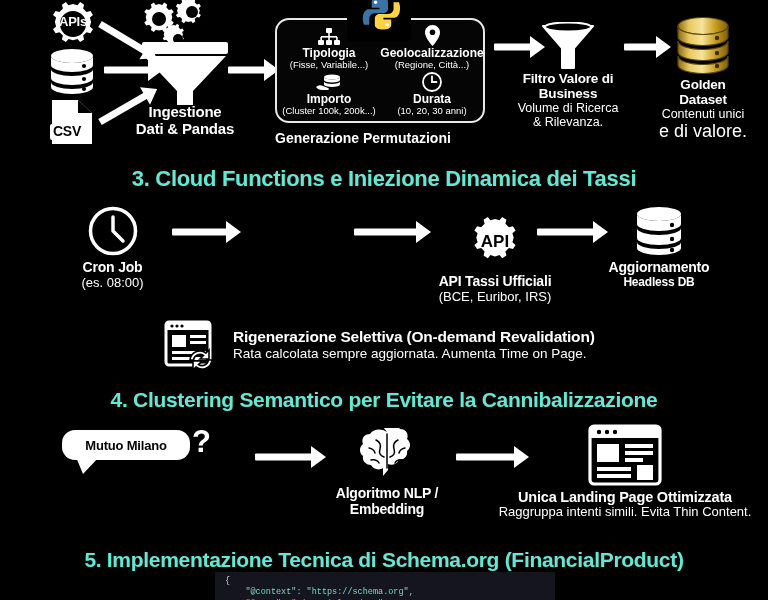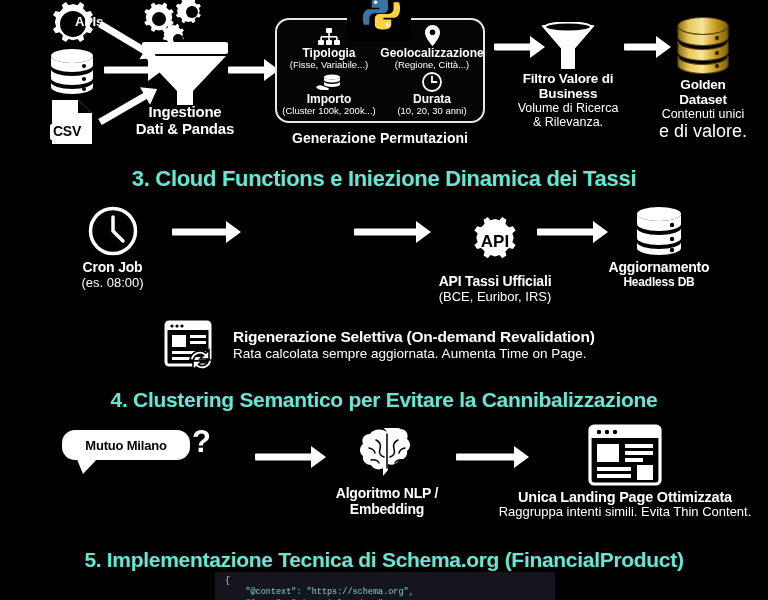--- a/index.html
+++ b/index.html
@@ -87,21 +87,21 @@
 
 <div class="stage">
 
   <div class="node" style="left:42px; top:2px; width:62px;">
     <svg width="62" height="44" viewBox="0 0 62 44">
       <g fill="#fff">
         <path d="M31 2 l4.5 1.2 2.6-3.1 4 2.6 -1 3.9 3.4 3.4 3.9-1 2.6 4 -3.1 2.6 1.2 4.5 -1.2 4.5 3.1 2.6 -2.6 4 -3.9-1 -3.4 3.4 1 3.9 -4 2.6 -2.6-3.1 -4.5 1.2 -4.5-1.2 -2.6 3.1 -4-2.6 1-3.9 -3.4-3.4 -3.9 1 -2.6-4 3.1-2.6 -1.2-4.5 1.2-4.5 -3.1-2.6 2.6-4 3.9 1 3.4-3.4 -1-3.9 4-2.6 2.6 3.1z"></path>
       </g>
       <circle cx="31" cy="22" r="13" fill="#000"></circle>
     </svg>
-    <div class="lbl" style="position:absolute; left:16px; top:13px; width:62px; font-size:13px; color:#fff;">APIs</div>
+    <div class="lbl" style="position:absolute; left:0; top:13px; width:62px; font-size:13px; color:#fff;">APIs</div>
   </div>
 
   <div class="node" style="left:48px; top:48px;">
     <svg width="48" height="46" viewBox="0 0 48 46">
       <g fill="#fff">
         <ellipse cx="24" cy="8" rx="21" ry="7"></ellipse>
         <path d="M3 8 v9 a21 7 0 0 0 42 0 V8 a21 7 0 0 1 -42 0z"></path>
         <path d="M3 21 v9 a21 7 0 0 0 42 0 v-9 a21 7 0 0 1 -42 0z"></path>
         <path d="M3 34 v5 a21 7 0 0 0 42 0 v-5 a21 7 0 0 1 -42 0z"></path>
       </g>
@@ -213,21 +213,21 @@
 
   <div class="perm-cell" style="left:378px; top:72px; width:108px;">
     <svg width="20" height="20" viewBox="0 0 20 20" style="margin:0 auto">
       <circle cx="10" cy="10" r="9" fill="none" stroke="#fff" stroke-width="1.8"></circle>
       <path d="M10 4.5 V10 h4.5" fill="none" stroke="#fff" stroke-width="1.8" stroke-linecap="round"></path>
     </svg>
     <div class="t" style="font-size:12px; margin-top:1px;">Durata</div>
     <div class="s" style="font-size:9.5px;">(10, 20, 30 anni)</div>
   </div>
 
-  <div style="position:absolute; left:275px; top:130px; width:210px; text-align:center; font-size:14px; font-weight:bold;">Generazione Permutazioni</div>
+  <div style="position:absolute; left:275px; top:130px; width:210px; font-size:14px; font-weight:bold;">Generazione Permutazioni</div>
 
   <div class="arrow" style="left:494px; top:47px; width:52px;">
     <div class="shaft" style="width:38px;"></div>
       <div class="head" style="left:36px;"></div>
   </div>
 
   <div class="node" style="left:508px; top:22px; width:120px;">
     <svg width="54" height="48" viewBox="0 0 54 48" style="margin:0 auto">
       <path d="M2 4 h50 l-19 22 v20 h-12 v-20 z" fill="#fff" stroke="#fff" stroke-width="2" stroke-linejoin="round"></path>
       <ellipse cx="27" cy="5" rx="23" ry="4.5" fill="#000" stroke="#fff" stroke-width="2"></ellipse>

